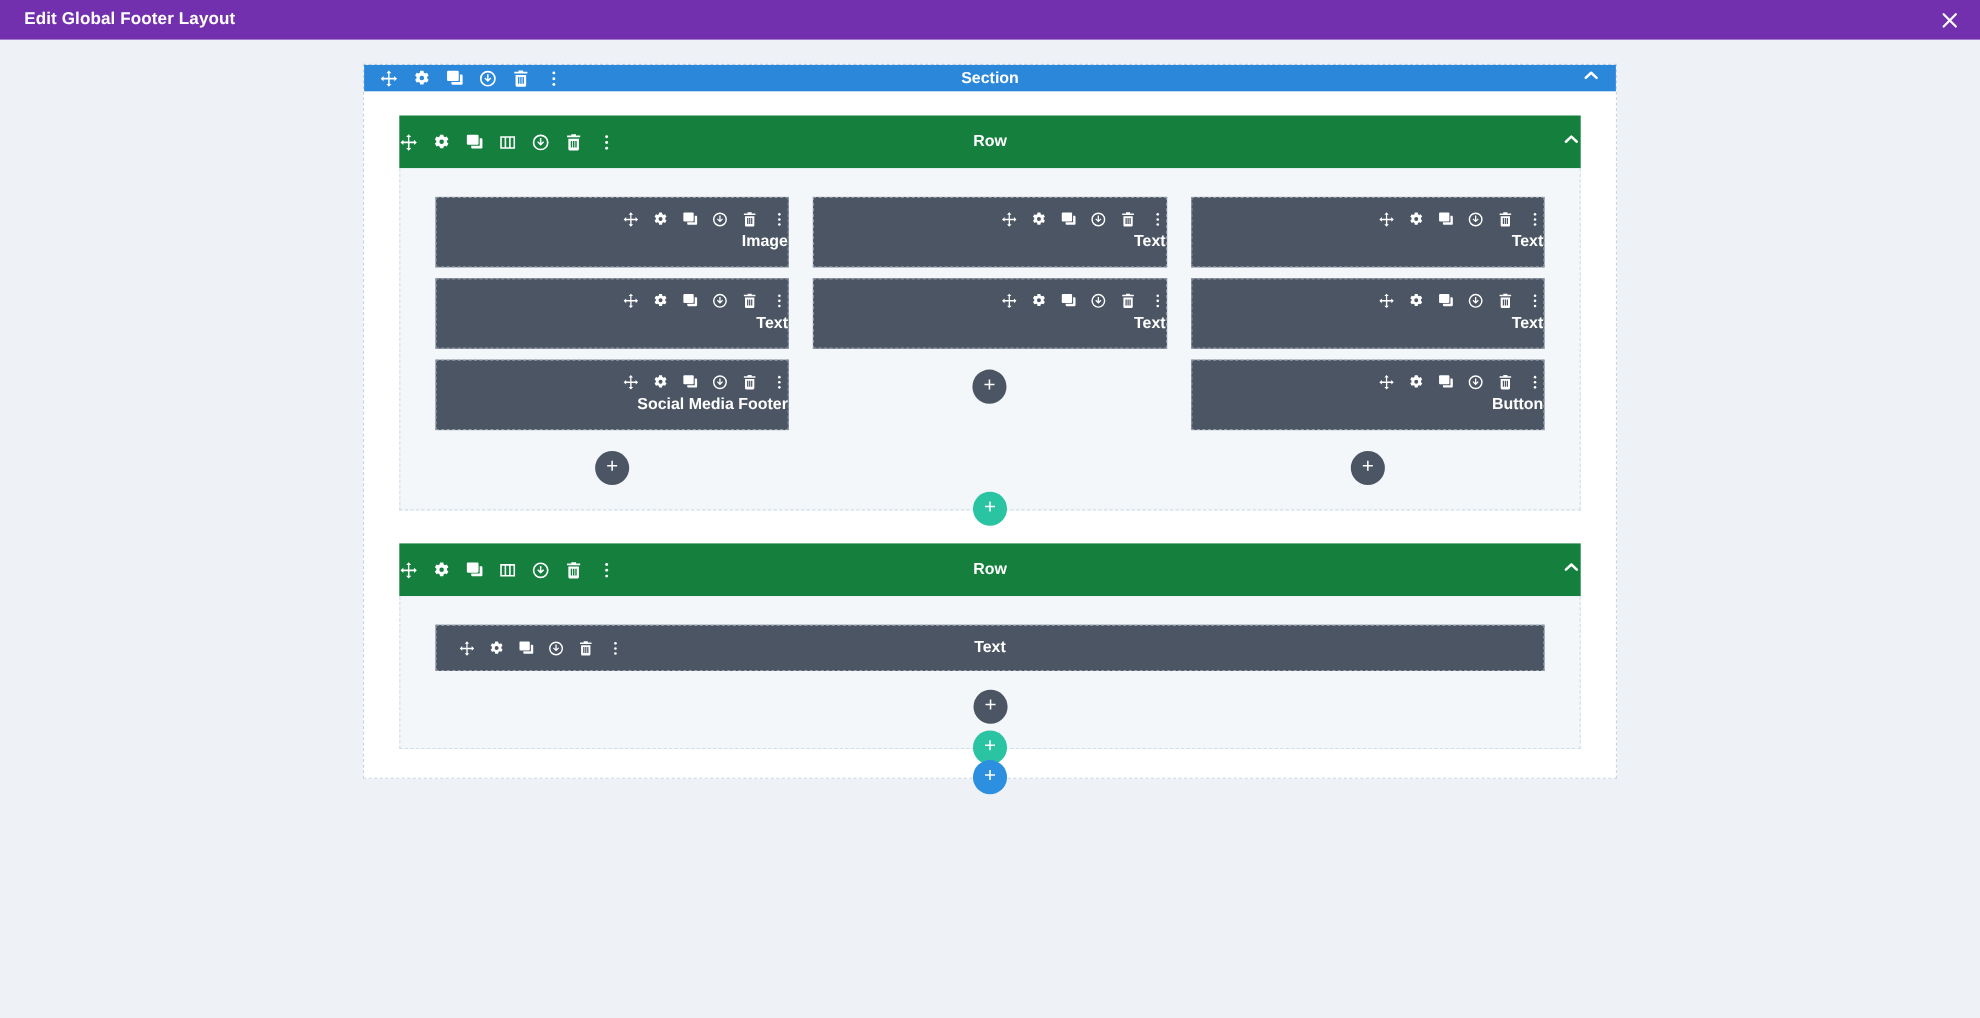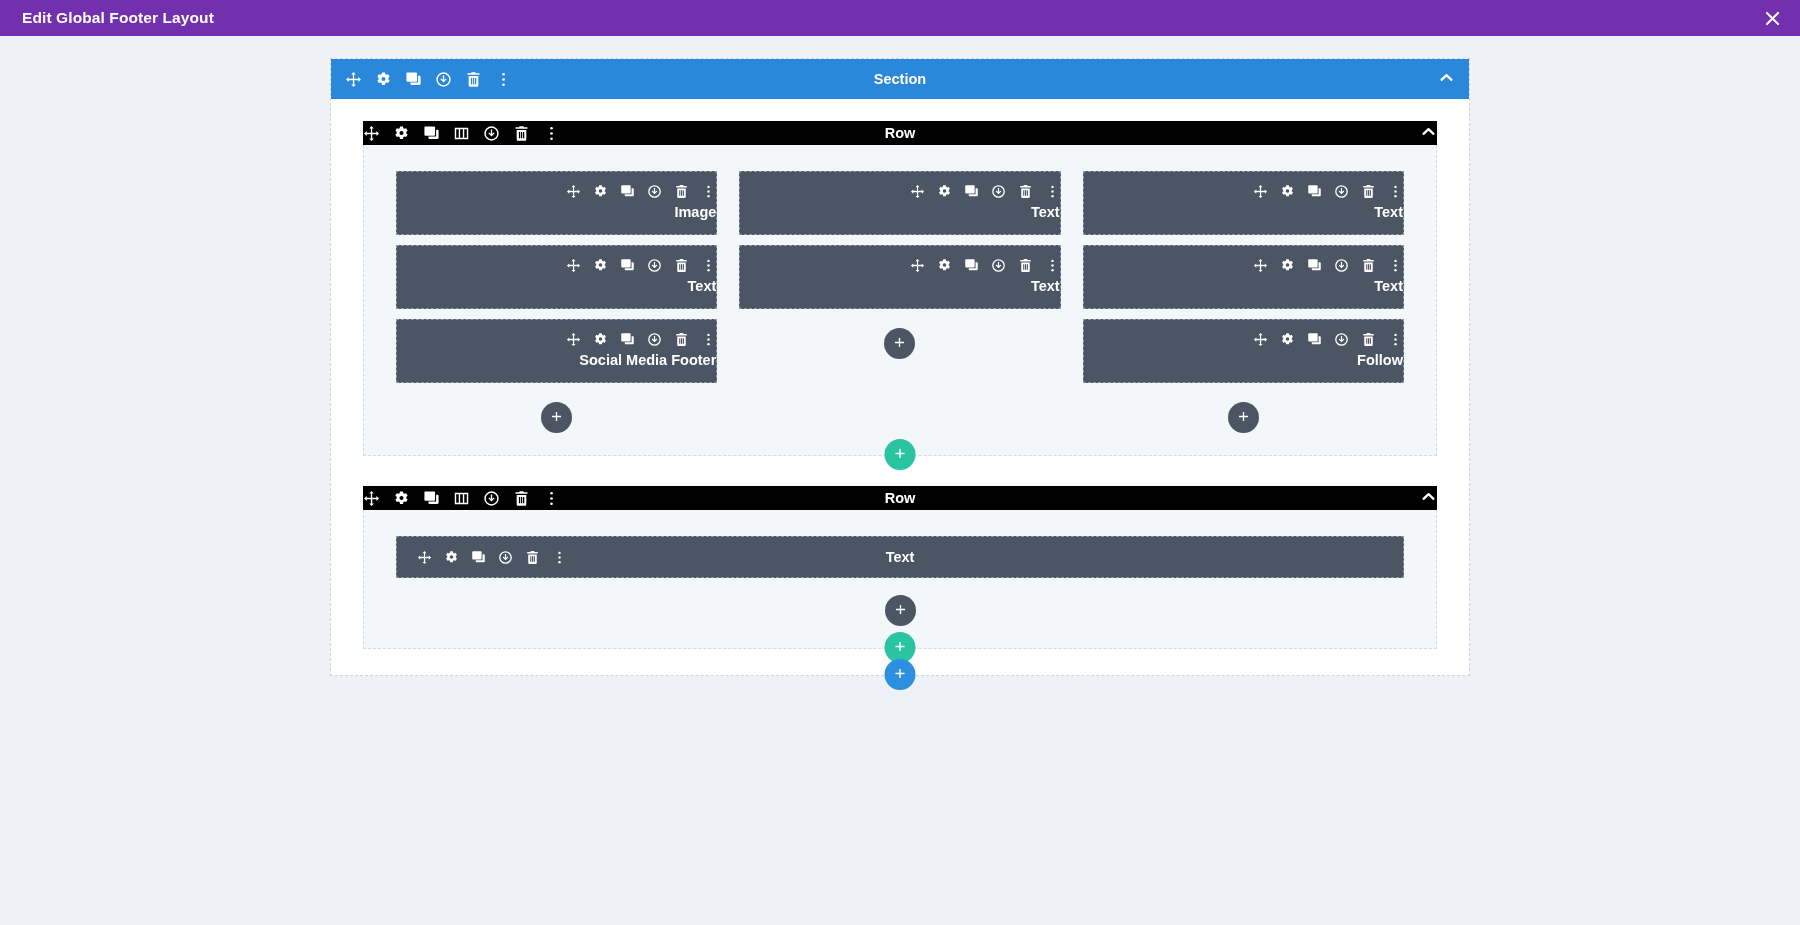--- a/index.html
+++ b/index.html
@@ -55,30 +55,30 @@
 
   
   .section {
     background: #ffffff;
     border: 1px dashed #c9d6e2;
     position: relative;
     padding-bottom: 26px;
   }
 
   .section-header {
-    height: 40px;
+    height: 24px;
     background: #2b87da;
     display: flex;
     align-items: center;
     position: relative;
     padding: 0 14px;
   }
   .row-header {
-    height: 24px;
-    background: #000000;
+    height: 48px;
+    background: #15803d;
     display: flex;
     align-items: center;
     position: relative;
     padding: 0 0;
   }
 
   .hdr-icons {
     display: flex;
     align-items: center;
     gap: 13px;
@@ -666,21 +666,21 @@
                       <svg width="15" height="15" style="color:#fff">
                         <use href="#s-trash"></use>
                       </svg>
                     </span>
                   <span class="ic">
                       <svg width="15" height="15" style="color:#fff">
                         <use href="#s-dots"></use>
                       </svg>
                     </span>
                 </div>
-                <span class="module-label">Follow</span>
+                <span class="module-label">Button</span>
               </div>
 
               <div class="add-center">
                 <div class="add-btn add-dark">
                   <span><svg width="13" height="13" style="color:#fff">
                         <use href="#s-plus"></use>
                       </svg></span>
                 </div>
               </div>
             </div>

